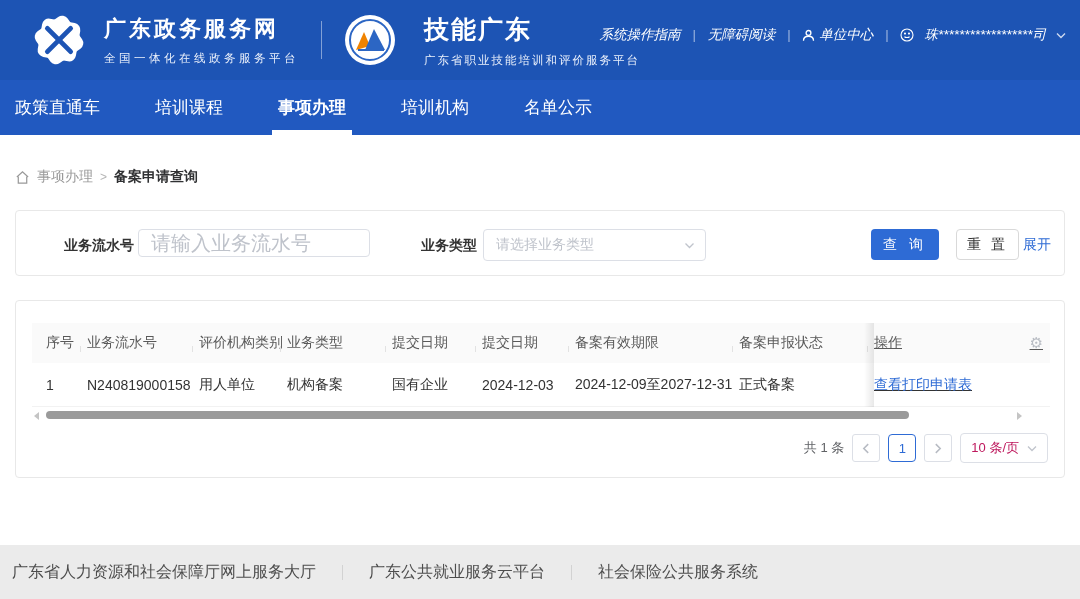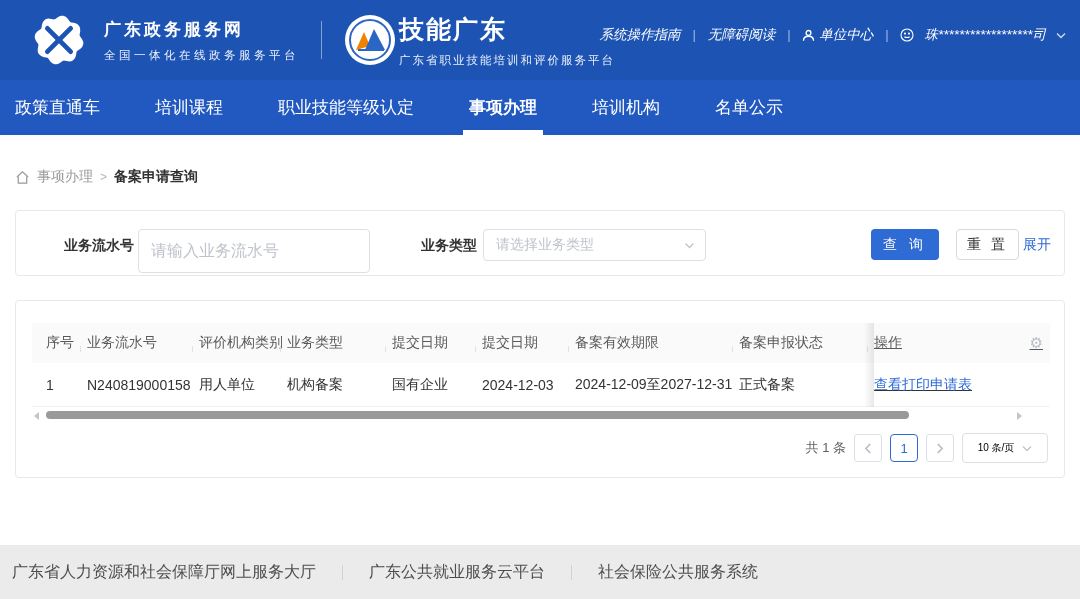--- a/index.html
+++ b/index.html
@@ -4,25 +4,25 @@
 <style>
   * { margin:0; padding:0; box-sizing:border-box; }
   body { font-family:"Liberation Sans", sans-serif; background:#fff; }
   .page { position:relative; width:1080px; height:599px; background:#fff; overflow:hidden; }
 
   
   .header { position:absolute; left:0; top:0; width:1080px; height:80px; background:#1d54b4; }
   .logo-area { position:absolute; left:28px; top:0; height:80px; display:flex; align-items:center; }
   .gov-logo { width:62px; height:62px; }
   .site-titles { margin-left:14px; color:#fff; }
-  .site-title { font-size:17px; font-weight:bold; letter-spacing:3px; }
+  .site-title { font-size:22px; font-weight:bold; letter-spacing:3px; }
   .site-subtitle { font-size:11.5px; letter-spacing:3.5px; margin-top:7px; color:#eaf0fb; }
   .logo-divider { width:1px; height:38px; background:rgba(255,255,255,.45); margin:0 22px; }
   .badge-logo { width:52px; height:52px; }
-  .titles2 { margin-left:3px; color:#fff; }
+  .titles2 { margin-left:28px; color:#fff; }
   .platform-title { font-size:25px; font-weight:bold; letter-spacing:2px; }
   .platform-subtitle { font-size:11.5px; letter-spacing:2px; margin-top:7px; color:#eaf0fb; }
 
   .header-links { position:absolute; right:14px; top:26px; display:flex; align-items:center; color:#fff; font-size:13.5px;font-style:italic; }
   .header-links a { color:#fff; text-decoration:none; display:flex; align-items:center; gap:4px; cursor:pointer; }
   .hl-sep { margin:0 12px; color:rgba(255,255,255,.6); font-size:12px; }
   .user-chip { display:flex; align-items:center; gap:10px; cursor:pointer; }
 
   
   .nav { position:absolute; left:0; top:80px; width:1080px; height:55px; background:#2159c0; display:flex; align-items:stretch; padding-left:15px; }
@@ -31,21 +31,21 @@
   .nav-item.active::after { content:""; position:absolute; left:-6px; right:-6px; bottom:0; height:5px; background:#fff; }
 
   
   .breadcrumb { position:absolute; left:15px; top:168px; display:flex; align-items:center; font-size:14px; color:#999; gap:7px; }
   .breadcrumb .crumb-current { color:#303133; font-weight:bold; }
   .bc-sep { color:#b5b5b5; font-size:12px; }
 
   
   .search-card { position:absolute; left:15px; top:210px; width:1050px; height:66px; border:1px solid #e8e8e8; border-radius:4px; background:#fff; }
   .s-label { position:absolute; top:26px; font-size:14px; font-weight:bold; color:#333; }
-  .s-input { position:absolute; top:18px; height:44px; border:1px solid #dcdfe6; border-radius:4px; font-size:16px; padding:0 12px; color:#333; outline:none; font-family:"Liberation Sans", sans-serif; }
+  .s-input { position:absolute; top:18px; height:28px; border:1px solid #dcdfe6; border-radius:4px; font-size:20px; padding:0 12px; color:#333; outline:none; font-family:"Liberation Sans", sans-serif; }
   .s-input::placeholder { color:#bfc3cb; }
   .s-select { position:absolute; top:18px; height:32px; border:1px solid #dcdfe6; border-radius:4px; display:flex; align-items:center; justify-content:space-between; padding:0 10px 0 12px; font-size:14px; color:#bfc3cb; cursor:pointer; background:#fff; }
   .btn-primary { position:absolute; top:18px; height:31px; background:#2e6bd5; color:#fff; border:none; border-radius:4px; font-size:14px; cursor:pointer; letter-spacing:4px; padding:0 12px; font-family:"Liberation Sans", sans-serif; }
   .btn-plain { position:absolute; top:18px; height:31px; background:#fff; color:#333; border:1px solid #d9d9d9; border-radius:4px; font-size:14px; cursor:pointer; letter-spacing:3px; padding:0 10px; font-family:"Liberation Sans", sans-serif; }
   .expand-link { position:absolute; top:25px; font-size:14px; color:#2e6bd5; text-decoration:none; cursor:pointer; }
 
   
   .table-card { position:absolute; left:15px; top:300px; width:1050px; height:178px; border:1px solid #e8e8e8; border-radius:4px; background:#fff; }
   .tbl { position:absolute; left:16px; top:22px; width:1018px; }
   .thead { display:flex; height:40px; background:#fafafa; align-items:center; font-size:14px; color:#595959; }
@@ -62,21 +62,21 @@
   .hscroll { position:absolute; left:16px; top:109px; width:1018px; height:10px; }
   .hs-thumb { position:absolute; left:14px; top:1px; width:863px; height:8px; background:#9a9a9a; border-radius:4px; cursor:pointer; }
   .hs-arrow { position:absolute; top:2px; width:0; height:0; border-top:4px solid transparent; border-bottom:4px solid transparent; }
   .hs-left { left:2px; border-right:5px solid #c4c4c4; }
   .hs-right { right:28px; border-left:5px solid #c4c4c4; }
 
   
   .pagination { position:absolute; right:16px; top:132px; display:flex; align-items:center; gap:8px; font-size:13px; color:#606266; }
   .pg-btn { width:28px; height:28px; border:1px solid #dcdfe6; border-radius:3px; background:#fff; display:flex; align-items:center; justify-content:center; color:#b8bcc4; font-size:13px; cursor:pointer; }
   .pg-page { width:28px; height:28px; border:1px solid #2e6bd5; border-radius:4px; background:#fff; display:flex; align-items:center; justify-content:center; color:#2e6bd5; font-size:13px; cursor:pointer; }
-  .pg-size { height:30px; min-width:86px; border:1px solid #dcdfe6; border-radius:4px; background:#fff; display:flex; align-items:center; justify-content:center; gap:8px; color:#000000; font-size:10px; cursor:pointer; padding:0 10px; }
+  .pg-size { height:30px; min-width:86px; border:1px solid #dcdfe6; border-radius:4px; background:#fff; display:flex; align-items:center; justify-content:center; gap:8px; color:#be185d; font-size:13px; cursor:pointer; padding:0 10px; }
 
   
   .footer { position:absolute; left:0; top:545px; width:1080px; height:54px; background:#ebebeb; display:flex; align-items:center; padding-left:12px; }
   .footer a { color:#4d4d4d; font-size:16px; text-decoration:none; cursor:pointer; white-space:nowrap; }
   .f-sep { width:1px; height:15px; background:#d2d2d2; margin:0 26px; }
 
   svg { display:block; }
 </style>
 </head>
 <body>
@@ -140,23 +140,20 @@
     </div>
   </div>
 
   <div class="nav">
     <div class="nav-item">
         <span>政策直通车</span>
       </div>
     <div class="nav-item">
         <span>培训课程</span>
       </div>
-    <div class="nav-item">
-        <span>职业技能等级认定</span>
-      </div>
     <div class="nav-item active">
         <span>事项办理</span>
       </div>
     <div class="nav-item">
         <span>培训机构</span>
       </div>
     <div class="nav-item">
         <span>名单公示</span>
       </div>
   </div>

